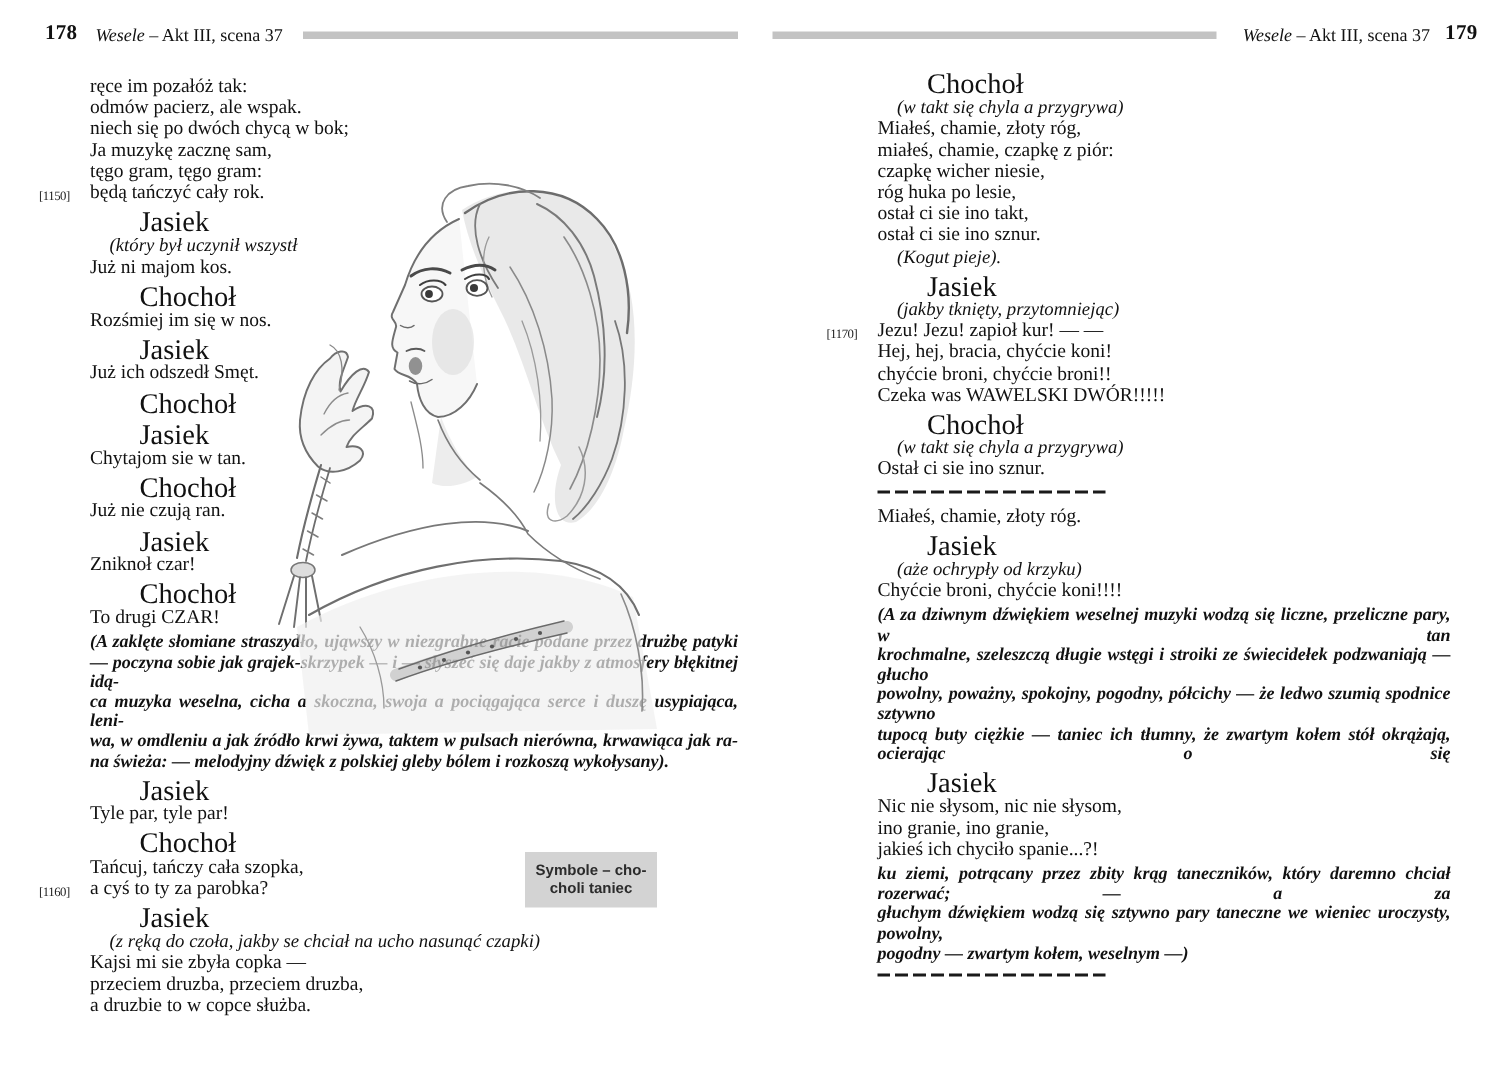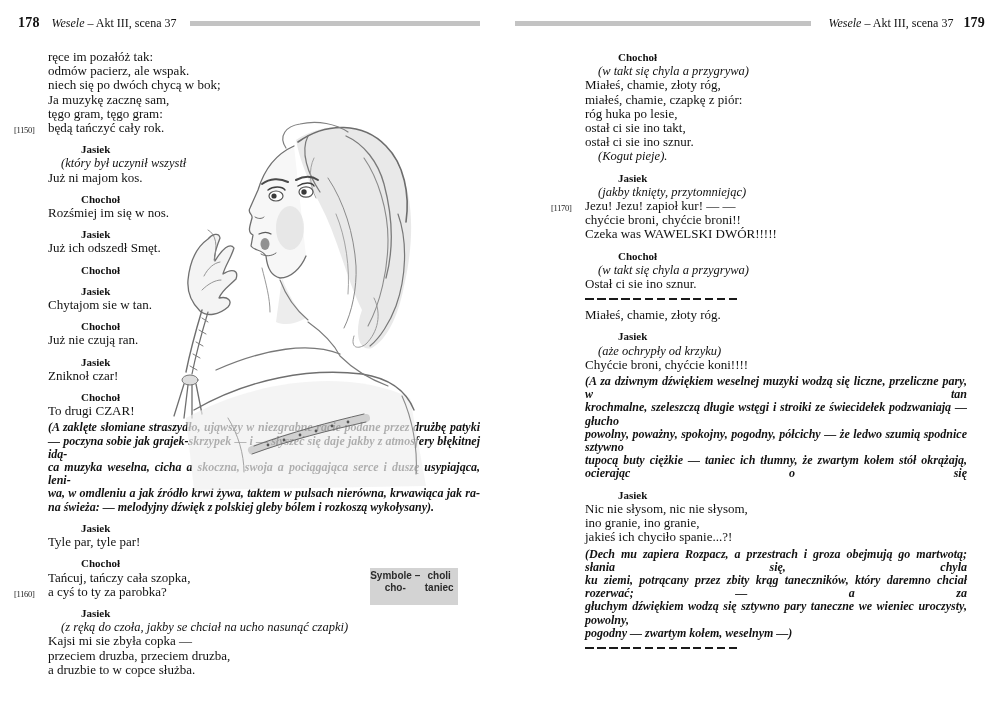--- a/index.html
+++ b/index.html
@@ -1,51 +1,51 @@
 <!DOCTYPE html>
 <html><head>
 <meta charset="utf-8">
 <style>
   html,body{margin:0;padding:0;background:#ffffff;}
   .spread{position:relative;width:1000px;height:712px;background:#ffffff;overflow:hidden;
           font-family:"Liberation Serif","DejaVu Serif",serif;color:#111;}
   .page{position:absolute;top:14px;}
-  .page-left{left:18px;width:462px;}
+  .page-left{left:30px;width:462px;}
   .page-right{left:515px;width:470px;}
 
   .page-header{display:flex;align-items:center;height:18px;}
   .page-num{font-weight:bold;font-size:14px;letter-spacing:.2px;}
   .running-title{font-size:12px;white-space:nowrap;}
   .running-title .it{font-style:italic;}
   .header-rule{flex:1;height:5px;background:#c3c3c3;}
   .page-left  .running-title{margin-left:12px;}
   .page-left  .header-rule{margin-left:14px;}
   .page-right .header-rule{margin-right:18px;}
   .page-right .running-title{margin-right:10px;}
 
   .text-col{position:relative;margin-top:18px;}
   .page-left  .text-col{margin-left:30px;width:432px;}
   .page-right .text-col{margin-left:70px;width:382px;}
 
   .v-line{position:relative;font-size:13px;line-height:14.2px;white-space:nowrap;}
   .line-no{position:absolute;left:-34px;top:2px;font-size:8.5px;letter-spacing:-.3px;color:#222;}
-  .speaker{font-size:11px;line-height:14.2px;font-weight:bold;margin-top:7px;margin-left:33px;}
+  .speaker{font-size:19px;line-height:14.2px;font-weight:normal;margin-top:7px;margin-left:33px;}
   .stagedir{font-size:12.5px;line-height:14.2px;font-style:italic;margin-left:13px;white-space:nowrap;}
   .stagepar{margin:3px 0 4px;}
   .sp-line{font-size:12px;line-height:13.2px;font-weight:bold;font-style:italic;
            text-align:justify;text-align-last:justify;}
   .sp-line.last{text-align-last:left;}
   .dashes{margin:6px 0 7px;height:4px;display:flex;align-items:center;}
   .dash-line{width:152px;height:2px;
              background:repeating-linear-gradient(90deg,#1a1a1a 0 8.5px,transparent 8.5px 12px);}
 
   .sidebar-note{position:absolute;left:320px;top:554px;width:88px;min-height:33px;
-                background:#d3d3d3;display:flex;justify-content:center;
+                background:#d3d3d3;display:flex;flex-direction:column;justify-content:center;
                 text-align:center;font-family:"Liberation Sans","DejaVu Sans",sans-serif;
-                font-weight:bold;font-size:10px;line-height:12px;color:#2b2b2b;padding:2px 0;margin-left:32px;}
+                font-weight:bold;font-size:10px;line-height:12px;color:#2b2b2b;padding:2px 0;}
   .illustration{position:absolute;left:140px;top:104px;width:292px;height:385px;}
 </style>
 </head>
 <body>
 
 <div class="spread">
 
   <div class="page page-left">
     <div class="page-header">
       <span class="page-num">178</span>
@@ -169,27 +169,29 @@
     <div class="page-header">
       <span class="header-rule"></span>
       <span class="running-title"><span class="it">Wesele</span> <span>– Akt III, scena 37</span></span>
       <span class="page-num">179</span>
     </div>
     <div class="text-col" id="right-col">
         <div class="speaker">Chochoł</div>
         <div class="stagedir">(w takt się chyla a przygrywa)</div>
         <div class="v-line"><span>Miałeś, chamie, złoty róg,</span></div>
         <div class="v-line"><span>miałeś, chamie, czapkę z piór:</span></div>
+        <div class="v-line"><span>czapkę wicher niesie,</span></div>
         <div class="v-line"><span>róg huka po lesie,</span></div>
         <div class="v-line"><span>ostał ci sie ino takt,</span></div>
         <div class="v-line"><span>ostał ci sie ino sznur.</span></div>
         <div class="stagedir">(Kogut pieje).</div>
         <div class="speaker">Jasiek</div>
         <div class="stagedir">(jakby tknięty, przytomniejąc)</div>
         <div class="v-line"><span class="line-no">[1170]</span><span>Jezu! Jezu! zapioł kur! — —</span></div>
+        <div class="v-line"><span>Hej, hej, bracia, chyćcie koni!</span></div>
         <div class="v-line"><span>chyćcie broni, chyćcie broni!!</span></div>
         <div class="v-line"><span>Czeka was WAWELSKI DWÓR!!!!!</span></div>
         <div class="speaker">Chochoł</div>
         <div class="stagedir">(w takt się chyla a przygrywa)</div>
         <div class="v-line"><span>Ostał ci sie ino sznur.</span></div>
         <div class="dashes">
           <div class="dash-line"></div>
         </div>
         <div class="v-line"><span>Miałeś, chamie, złoty róg.</span></div>
         <div class="speaker">Jasiek</div>
@@ -199,21 +201,20 @@
           <div class="sp-line">(A za dziwnym dźwiękiem weselnej muzyki wodzą się liczne, przeliczne pary, w tan</div>
           <div class="sp-line">krochmalne, szeleszczą długie wstęgi i stroiki ze świecidełek podzwaniają — głucho</div>
           <div class="sp-line">powolny, poważny, spokojny, pogodny, półcichy — że ledwo szumią spodnice sztywno</div>
           <div class="sp-line">tupocą buty ciężkie — taniec ich tłumny, że zwartym kołem stół okrążają, ocierając o się</div>
         </div>
         <div class="speaker">Jasiek</div>
         <div class="v-line"><span>Nic nie słysom, nic nie słysom,</span></div>
         <div class="v-line"><span>ino granie, ino granie,</span></div>
         <div class="v-line"><span>jakieś ich chyciło spanie...?!</span></div>
         <div class="stagepar">
-          <div class="sp-line">(Dech mu zapiera Rozpacz, a przestrach i groza obejmują go martwotą; słania się, chyla</div>
           <div class="sp-line">ku ziemi, potrącany przez zbity krąg taneczników, który daremno chciał rozerwać; — a za</div>
           <div class="sp-line">głuchym dźwiękiem wodzą się sztywno pary taneczne we wieniec uroczysty, powolny,</div>
           <div class="sp-line last">pogodny — zwartym kołem, weselnym —)</div>
         </div>
         <div class="dashes">
           <div class="dash-line"></div>
         </div>
       </div>
   </div>
 </div>

